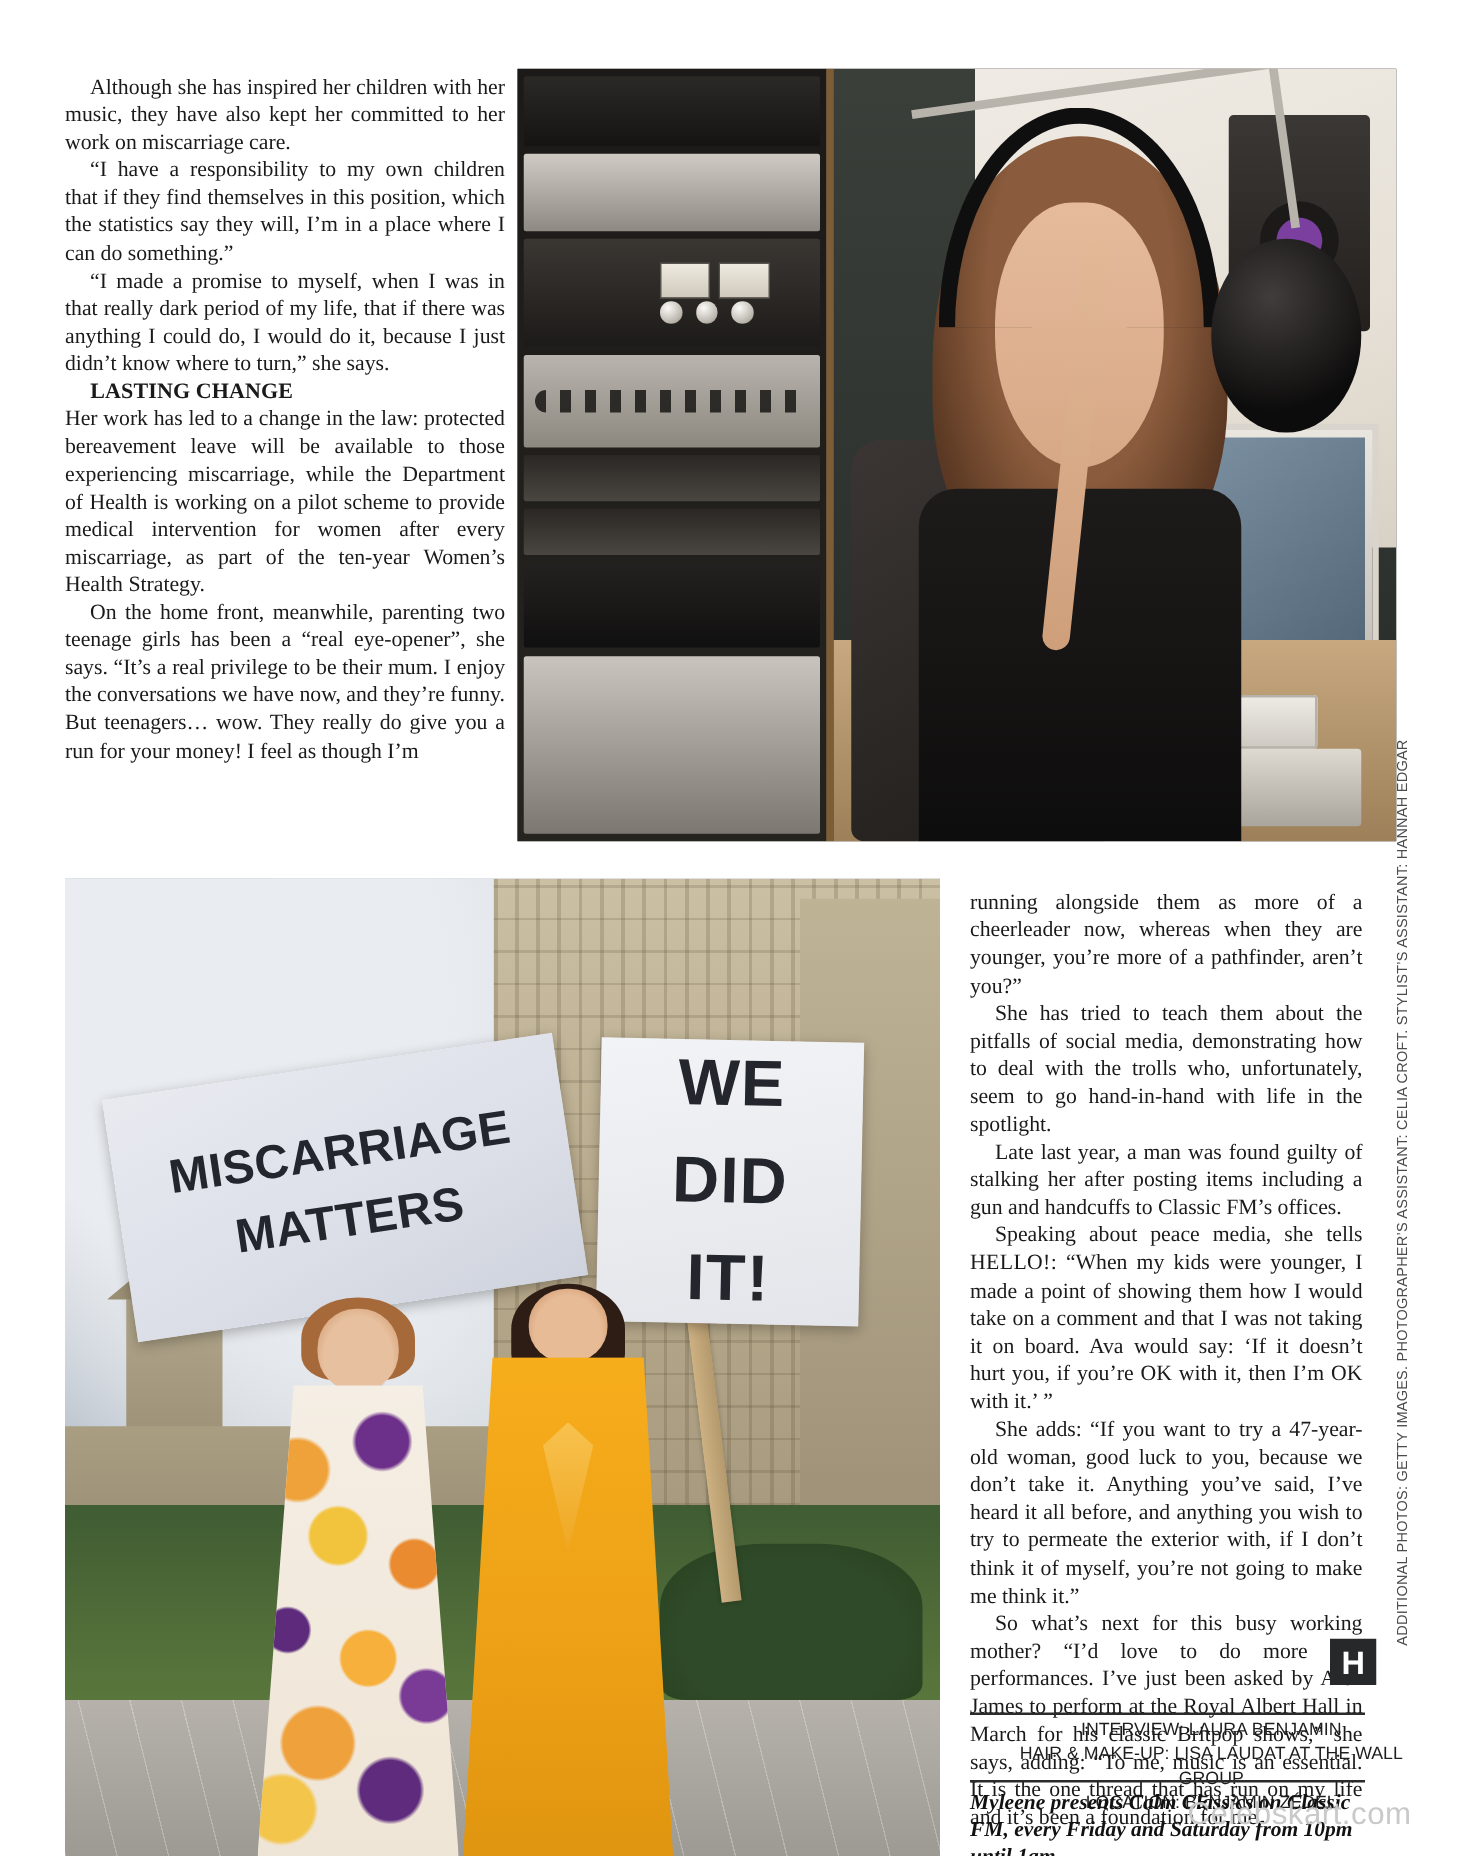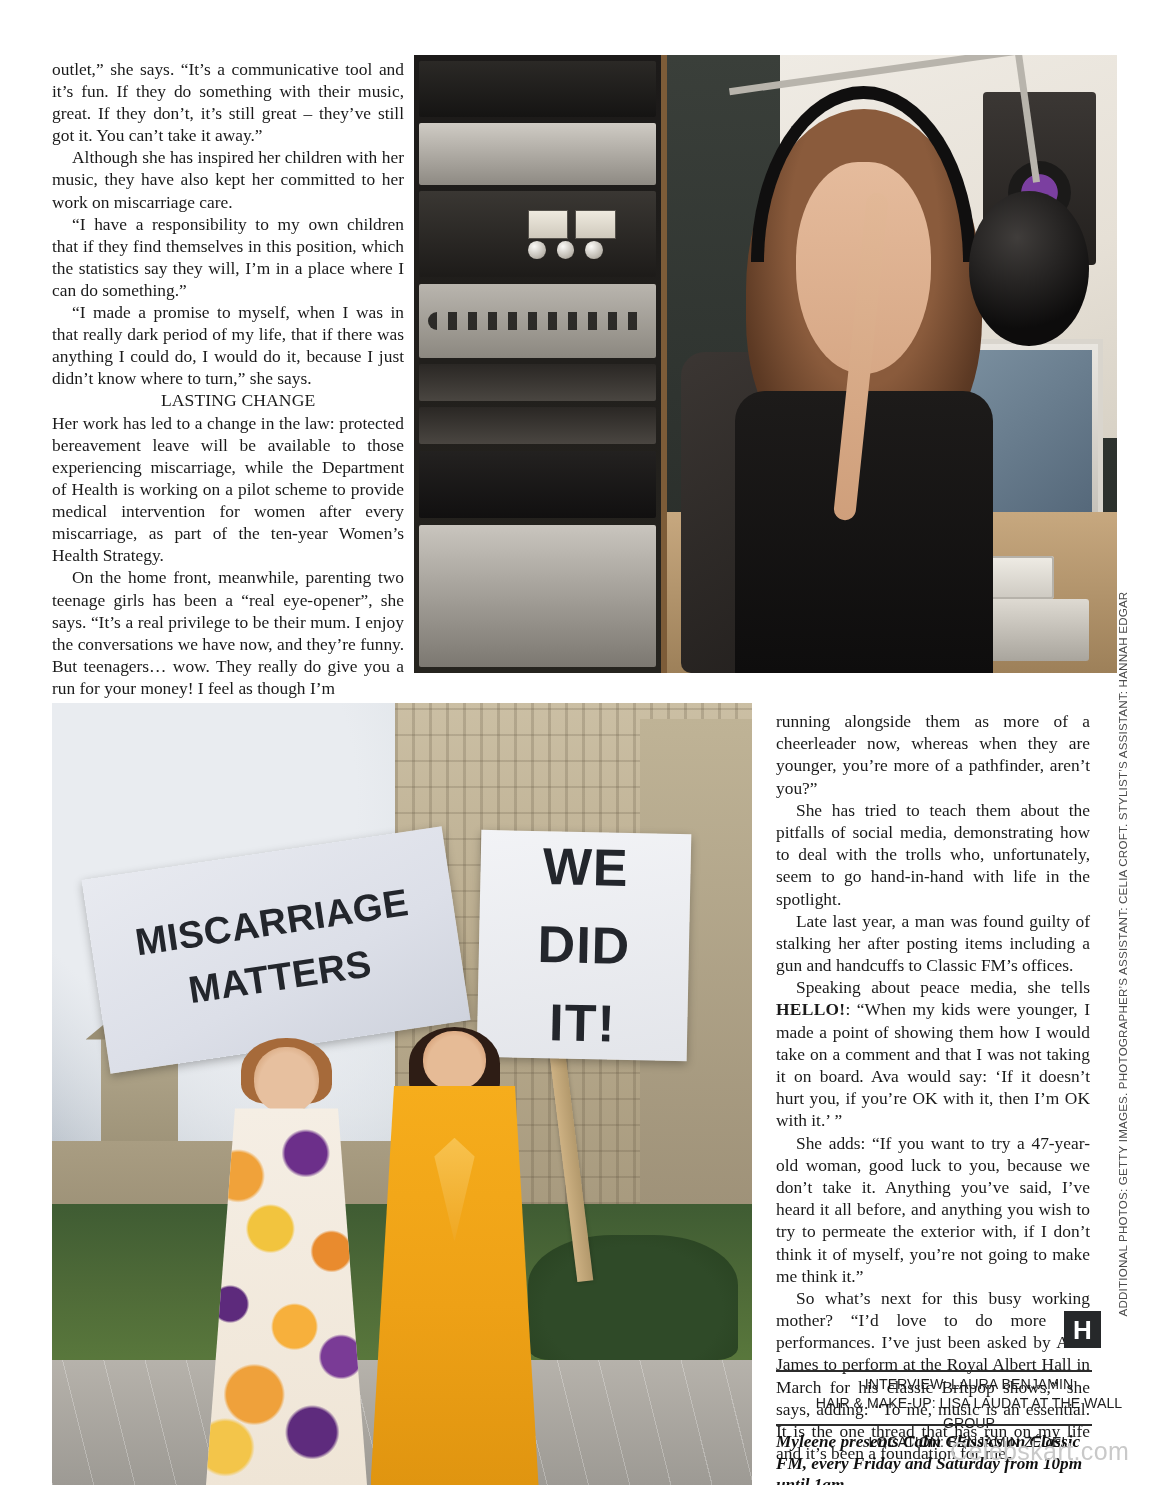--- a/index.html
+++ b/index.html
@@ -23,26 +23,26 @@
     font-family: "Liberation Serif", serif;
     font-size: 17.4px;
     line-height: 1.27;
     text-align: justify;
     color: #1a1a1a;
     hyphens: auto;
   }
   .top-col p { margin: 0; text-indent: 1.15em; }
   .top-col p.noind { text-indent: 0; }
   .subhead {
-    font-weight: normal;
+    font-weight: bold;
     font-size: 17.6px;
     letter-spacing: .1px;
     margin: 13px 0 0 0;
     text-indent: 0;
-    text-align: center;
+    text-align: left;
   }
 
   
   .photo-studio {
     position: absolute;
     left: 414px; top: 55px;
     width: 703px; height: 618px;
     overflow: hidden;
     background: #2a2623;
   }
@@ -231,21 +231,21 @@
     position:absolute;
     left:776px; top:710px;
     width:314px;
     font-family:"Liberation Serif", serif;
     font-size:17.4px; line-height:1.275;
     text-align:justify; color:#1a1a1a;
     hyphens:auto;
   }
   .right-col p { margin:0; text-indent:1.15em; }
   .right-col p.noind { text-indent:0; }
-  .hello-mark { font-variant: small-caps; font-weight:bold; letter-spacing:.3px; }
+  .hello-mark { font-variant: small-caps; font-weight:normal; letter-spacing:.3px; }
 
   .hello-logo {
     position:absolute; left:1064px; top:1311px;
     width:37px; height:37px; background:#26282a;
     display:flex; align-items:center; justify-content:center;
   }
   .hello-logo span {
     font-family:"Liberation Sans", sans-serif;
     font-weight:bold; font-size:26px; color:#ffffff; line-height:1;
   }
@@ -279,21 +279,20 @@
     font-family:"Liberation Sans", sans-serif;
     font-size:25px; color:#c9c9c9; letter-spacing:.4px;
   }
 </style>
 </head>
 <body>
 
 <div class="page">
 
   <div class="top-col">
-    <p class="noind">outlet,” she says. “It’s a communicative tool and it’s fun. If they do something with their music, great. If they don’t, it’s still great – they’ve still got it. You can’t take it away.”</p>
     <p>Although she has inspired her children with her music, they have also kept her committed to her work on miscarriage care.</p>
     <p>“I have a responsibility to my own children that if they find themselves in this position, which the statistics say they will, I’m in a place where I can do something.”</p>
     <p>“I made a promise to myself, when I was in that really dark period of my life, that if there was anything I could do, I would do it, because I just didn’t know where to turn,” she says.</p>
     <p class="subhead">LASTING CHANGE</p>
     <p class="noind">Her work has led to a change in the law: protected bereavement leave will be available to those experiencing miscarriage, while the Department of Health is working on a pilot scheme to provide medical intervention for women after every miscarriage, as part of the ten-year Women’s Health Strategy.</p>
     <p>On the home front, meanwhile, parenting two teenage girls has been a “real eye-opener”, she says. “It’s a real privilege to be their mum. I enjoy the conversations we have now, and they’re funny. But teenagers… wow. They really do give you a run for your money! I feel as though I’m</p>
   </div>
 
   <div class="photo-studio">
     <div class="ps-wall"></div>

